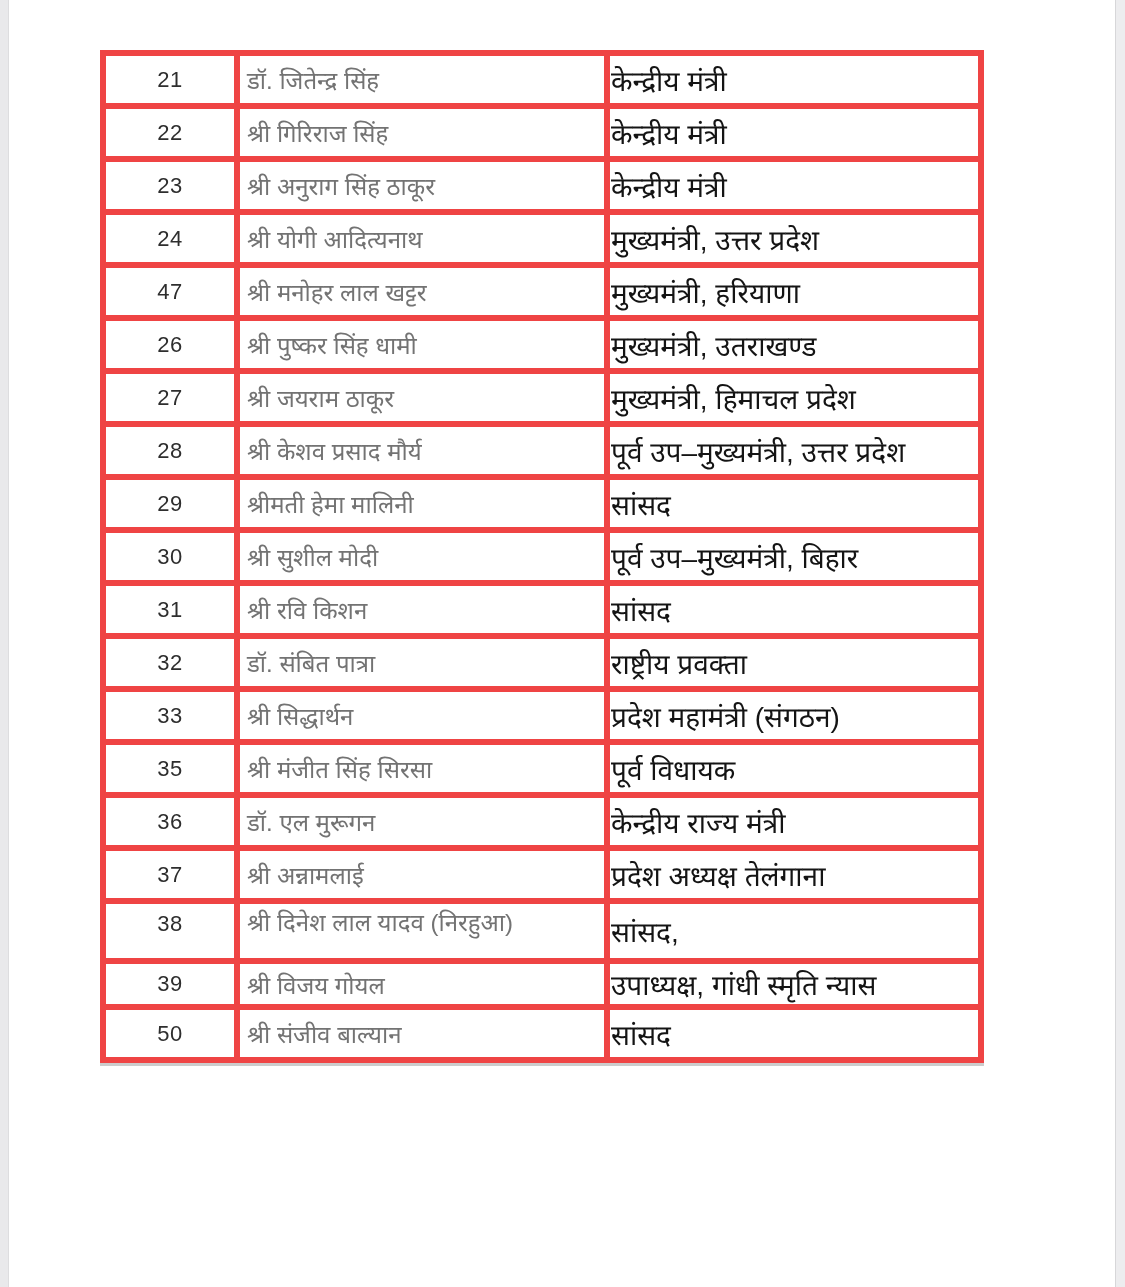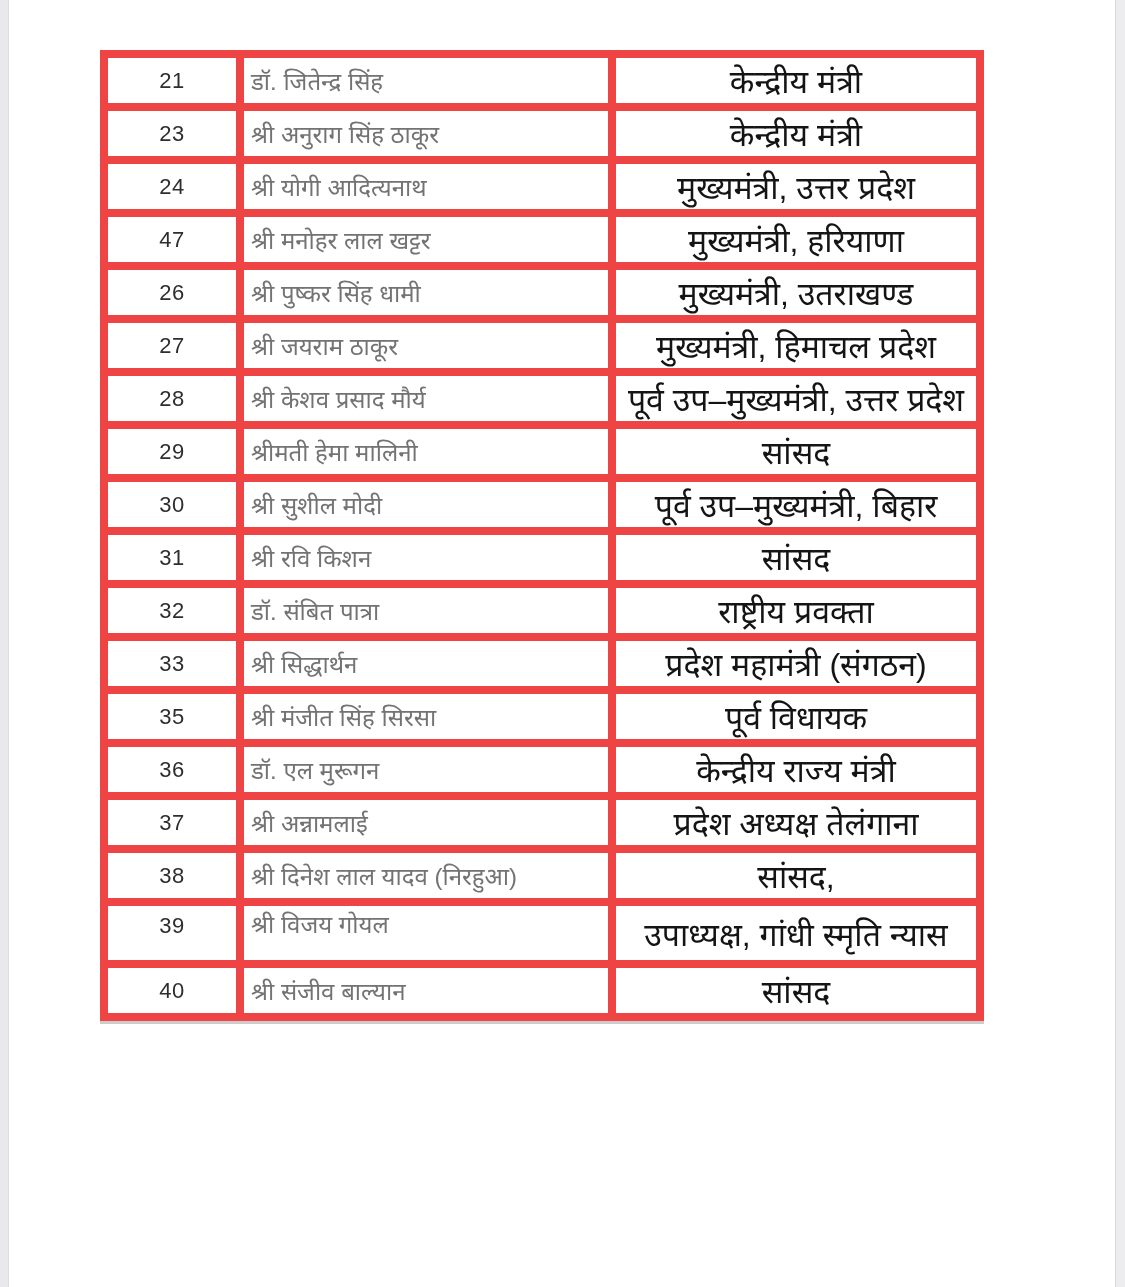--- a/index.html
+++ b/index.html
@@ -34,21 +34,21 @@
   table.roster {
     position: absolute;
     left: 100px;
     top: 50px;
     width: 884px;
     border-collapse: collapse;
     table-layout: fixed;
     box-shadow: 0 3px 0 #cccccc;
   }
   table.roster td {
-    border: 8px solid #ef4444;
+    border: 6px solid #ef4444;
     vertical-align: middle;
     overflow: hidden;
     white-space: nowrap;
   }
   tr.row { height: 53px; }
   
   tr.row:nth-child(17) { height: 44px; }
   tr.row:nth-child(18) { height: 35px; }
   td.col-sno {
     width: 126px;
@@ -58,39 +58,43 @@
     letter-spacing: 0.5px;
   }
   td.col-name {
     width: 356px;
     text-align: left;
     padding-left: 7px;
     font-size: 24px;
     color: #737373;
   }
   td.col-position {
-    text-align: center;
-    font-size: 32px;
+    font-size: 28px;
     color: #141414;
   }
   
   tr.row:nth-child(17) td.col-sno { vertical-align: top; padding-top: 7px; }
   tr.row:nth-child(17) td.col-name { vertical-align: bottom; padding-bottom: 20px; margin-left: 16px; }
 </style>
 </head>
 <body>
 
 <div class="edge-strip left"></div>
 <div class="edge-strip right"></div>
 
 <table class="roster">
   <tbody id="roster-body">
       <tr class="row">
         <td class="col-sno">21</td>
         <td class="col-name">डॉ. जितेन्द्र सिंह</td>
+        <td class="col-position">केन्द्रीय मंत्री</td>
+      </tr>
+      <tr class="row">
+        <td class="col-sno">22</td>
+        <td class="col-name">श्री गिरिराज सिंह</td>
         <td class="col-position">केन्द्रीय मंत्री</td>
       </tr>
       <tr class="row">
         <td class="col-sno">23</td>
         <td class="col-name">श्री अनुराग सिंह ठाकूर</td>
         <td class="col-position">केन्द्रीय मंत्री</td>
       </tr>
       <tr class="row">
         <td class="col-sno">24</td>
         <td class="col-name">श्री योगी आदित्यनाथ</td>
@@ -160,18 +164,18 @@
         <td class="col-sno">38</td>
         <td class="col-name">श्री दिनेश लाल यादव (निरहुआ)</td>
         <td class="col-position">सांसद,</td>
       </tr>
       <tr class="row">
         <td class="col-sno">39</td>
         <td class="col-name">श्री विजय गोयल</td>
         <td class="col-position">उपाध्यक्ष, गांधी स्मृति न्यास</td>
       </tr>
       <tr class="row">
-        <td class="col-sno">40</td>
+        <td class="col-sno">50</td>
         <td class="col-name">श्री संजीव बाल्यान</td>
         <td class="col-position">सांसद</td>
       </tr>
     </tbody>
 </table>
 
 </body></html>

